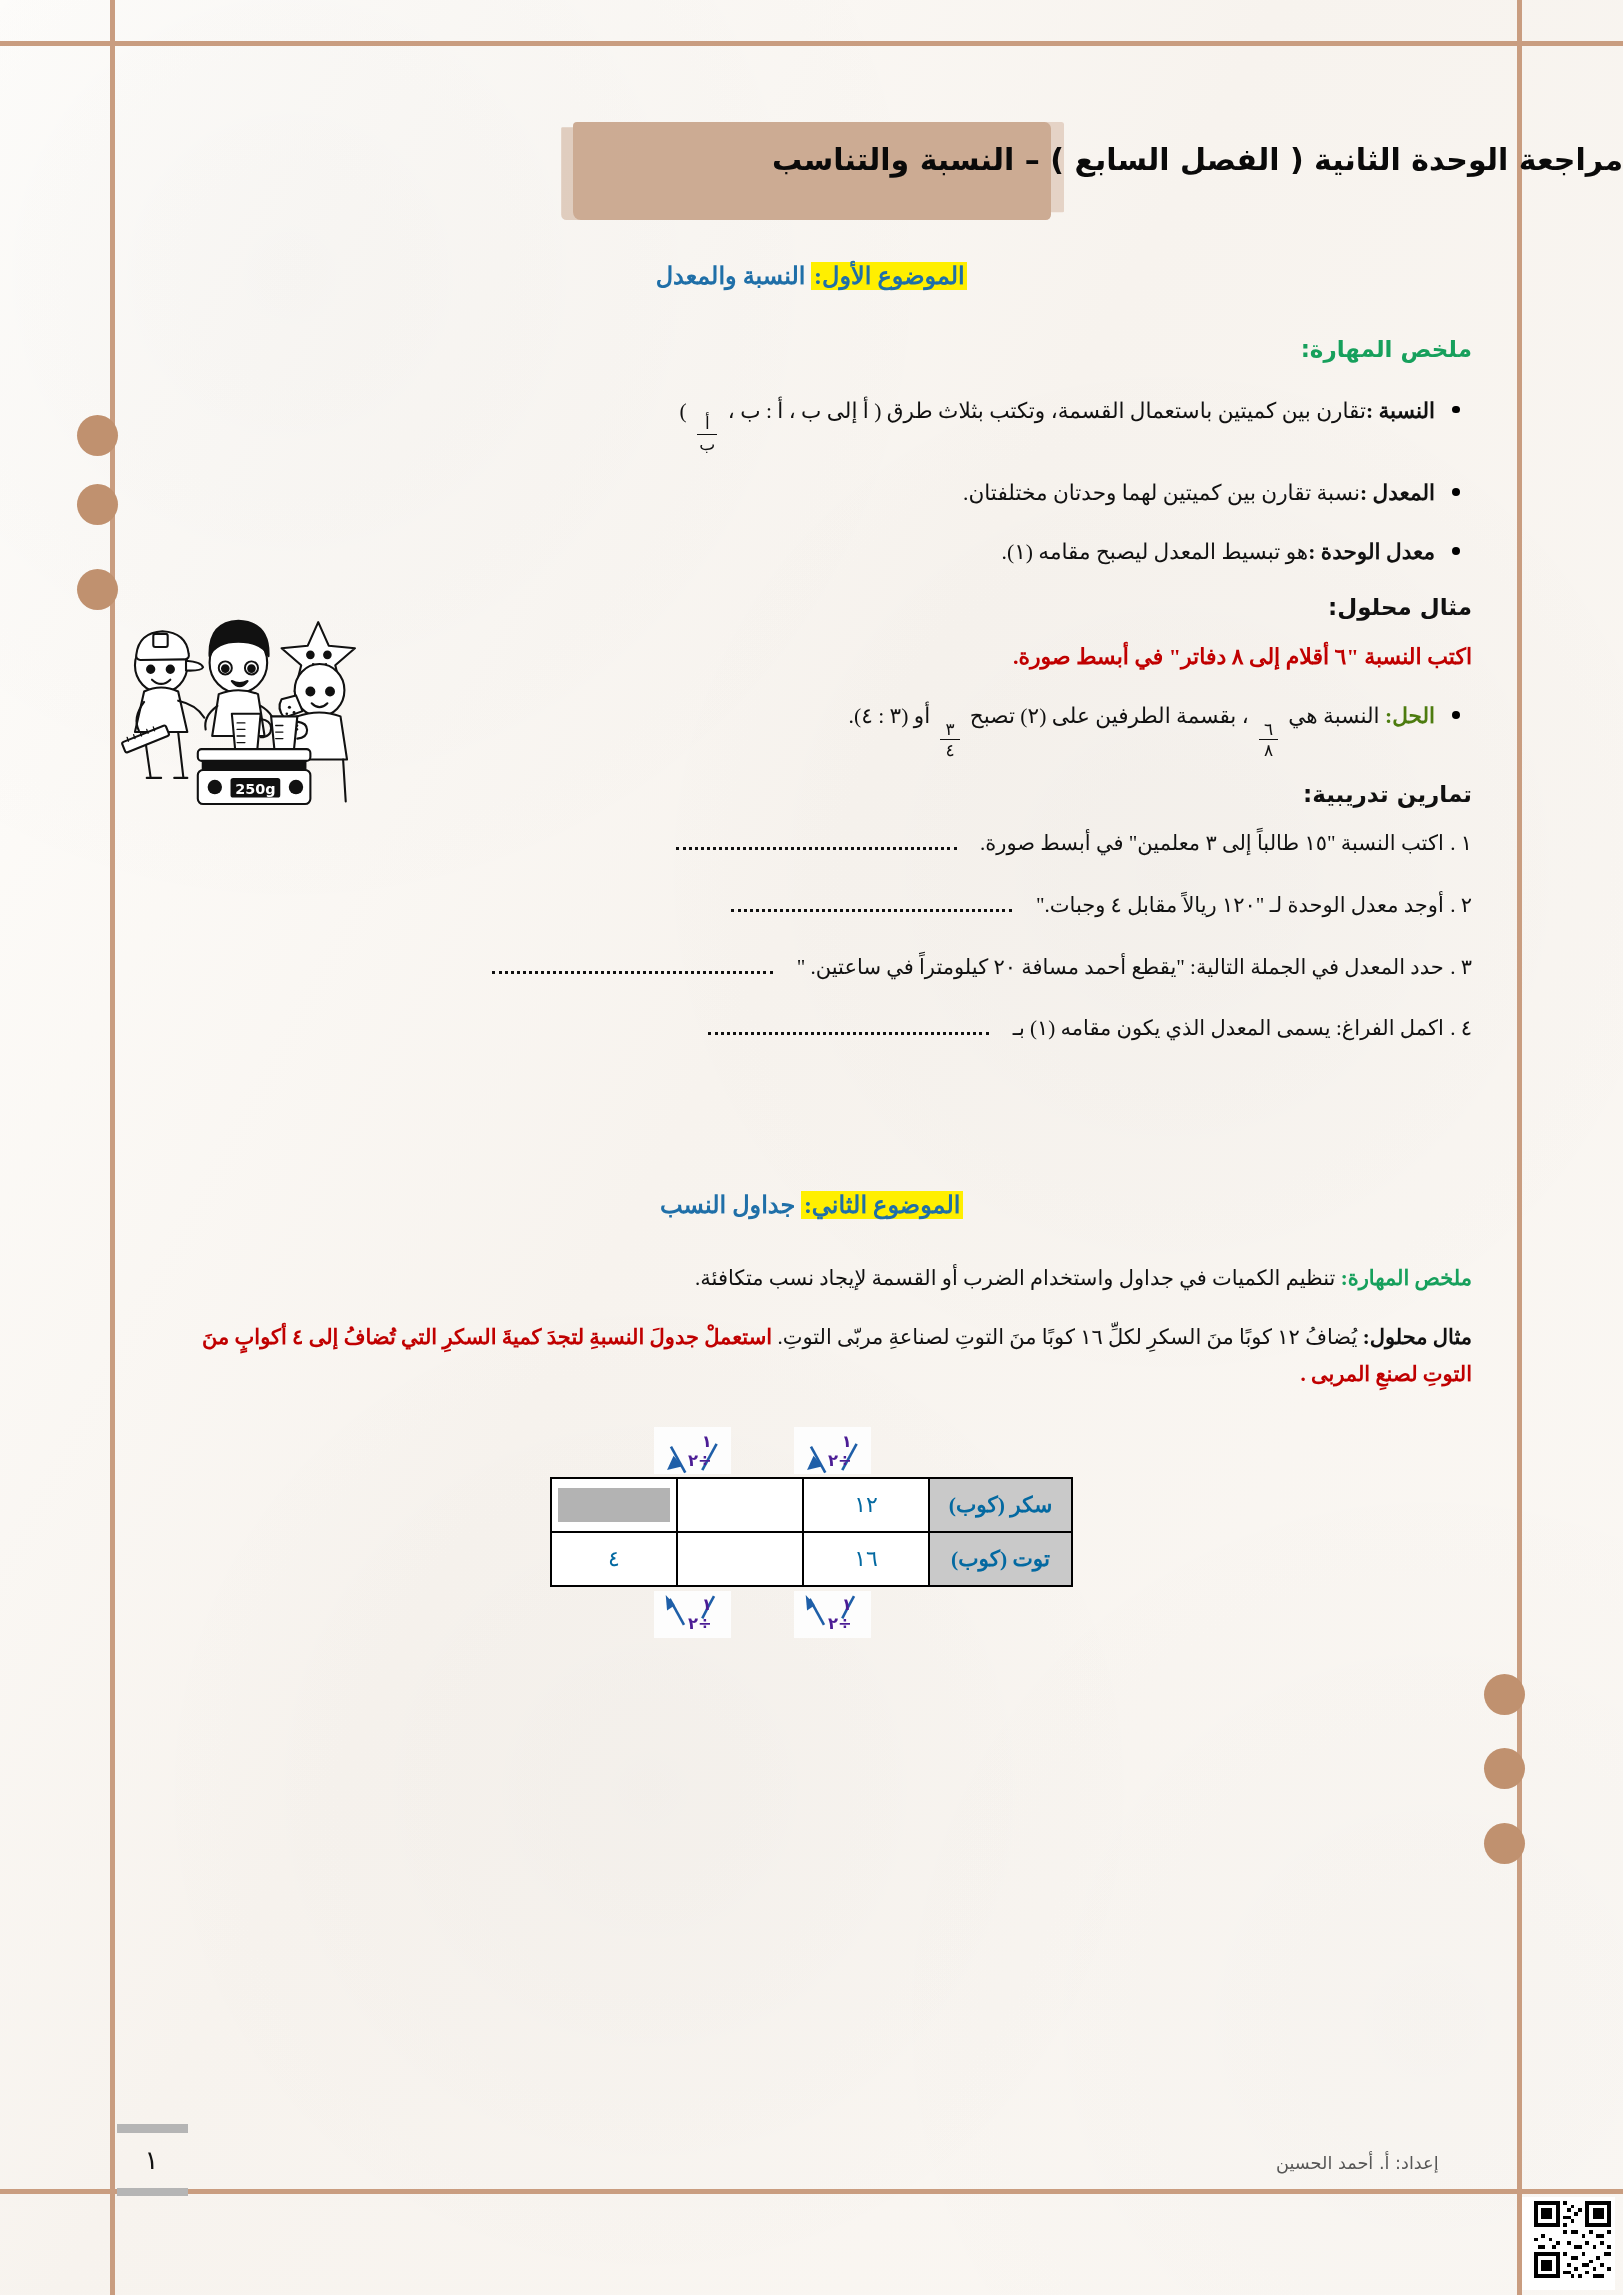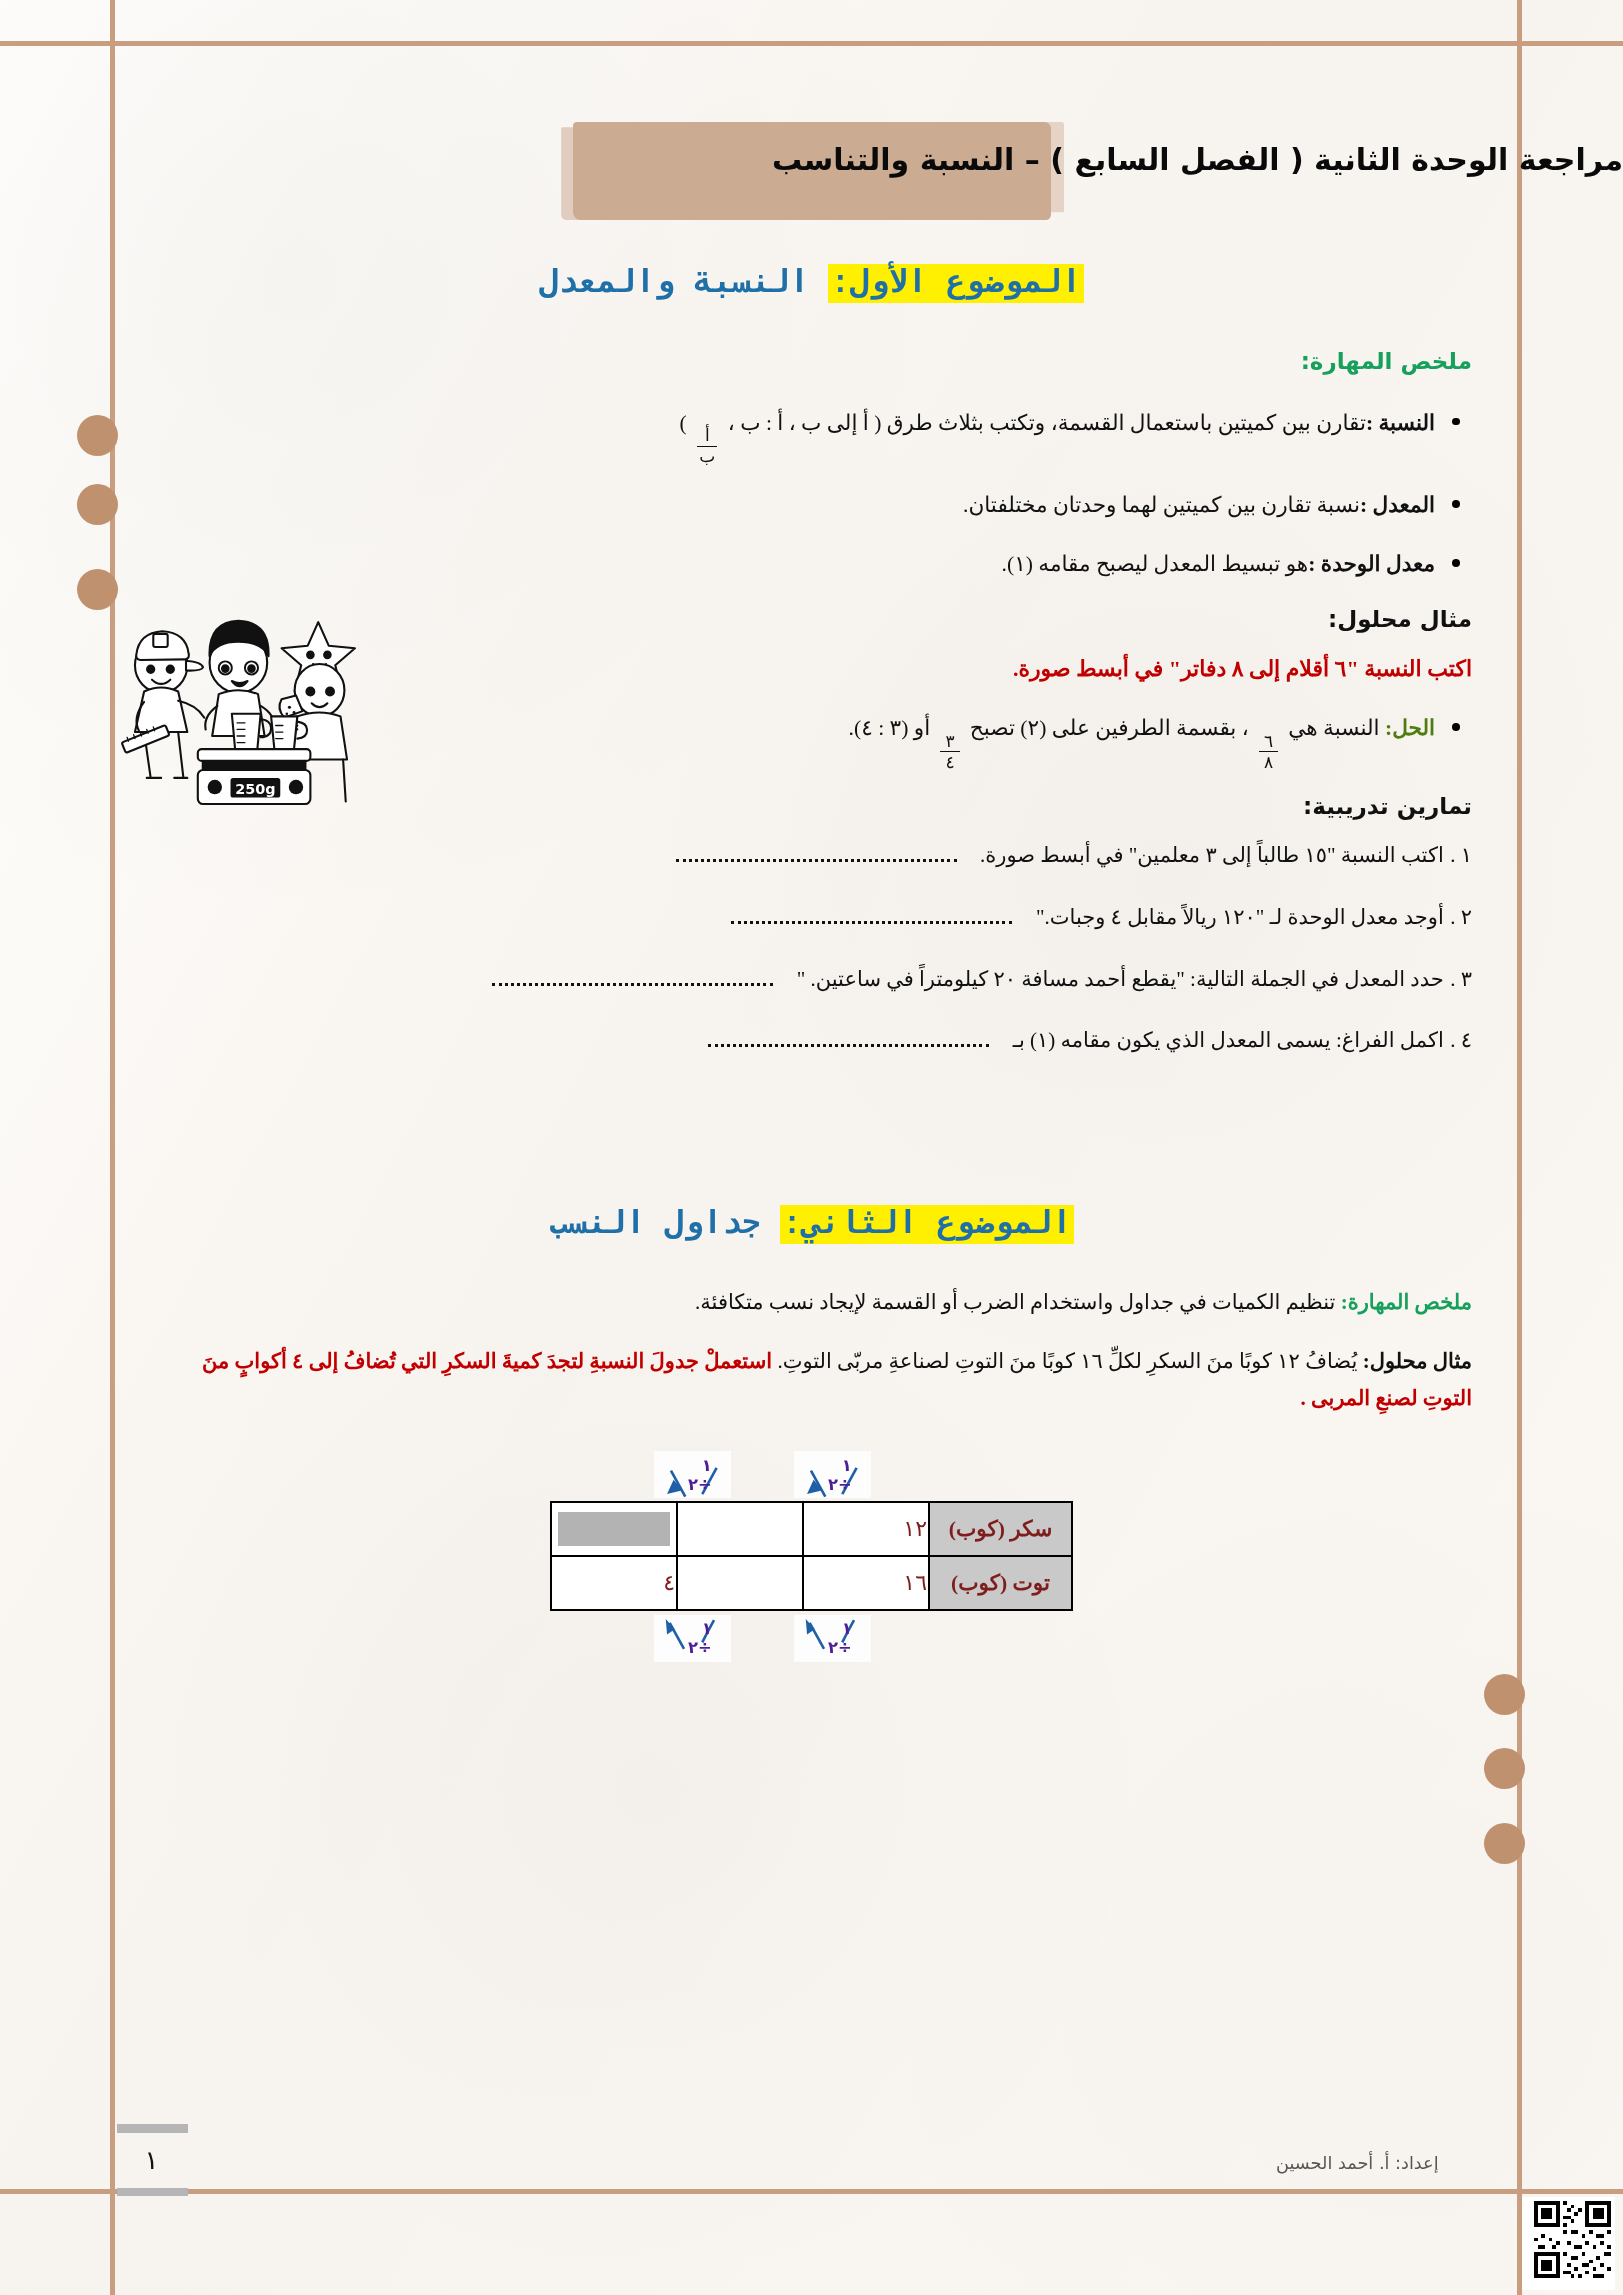--- a/index.html
+++ b/index.html
@@ -74,23 +74,23 @@
   .content {
     position: absolute;
     top: 262px;
     right: 151px;
     left: 151px;
     direction: rtl;
   }
 
   .topic-head {
     text-align: center;
-    font-family: Liberation Mono, monospace;
+    font-family: Liberation Serif, serif;
     font-weight: bold;
-    font-size: 32px;
+    font-size: 24px;
     color: #1f6fa8;
     margin: 0 0 41px 0;
   }
   .topic-head .hl {
     background: #ffef00;
     padding: 1.3px 2.6px;
   }
 
   .skill-line {
     text-align: right;
@@ -241,22 +241,23 @@
 
   table.ratio {
     border-collapse: collapse;
     direction: rtl;
     font-family: "Liberation Serif", serif;
   }
   table.ratio td, table.ratio th {
     border: 2px solid #000;
     width: 122px;
     height: 50px;
+    text-align: center;
     font-size: 22px;
-    color: #7f1d1d;
+    color: #0369a1;
     background: #ffffff;
   }
   table.ratio th.rowhead {
     background: #c9c9c9;
     width: 139px;
     font-weight: bold;
     font-size: 21.6px;
   }
   td.shaded-inner {
     padding: 0;

